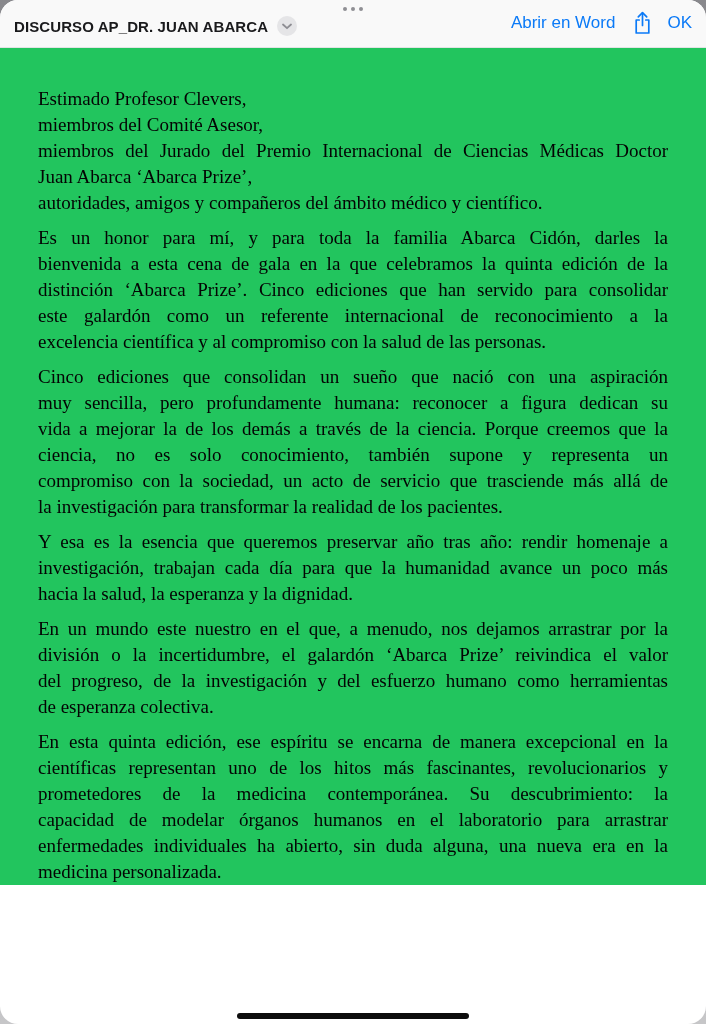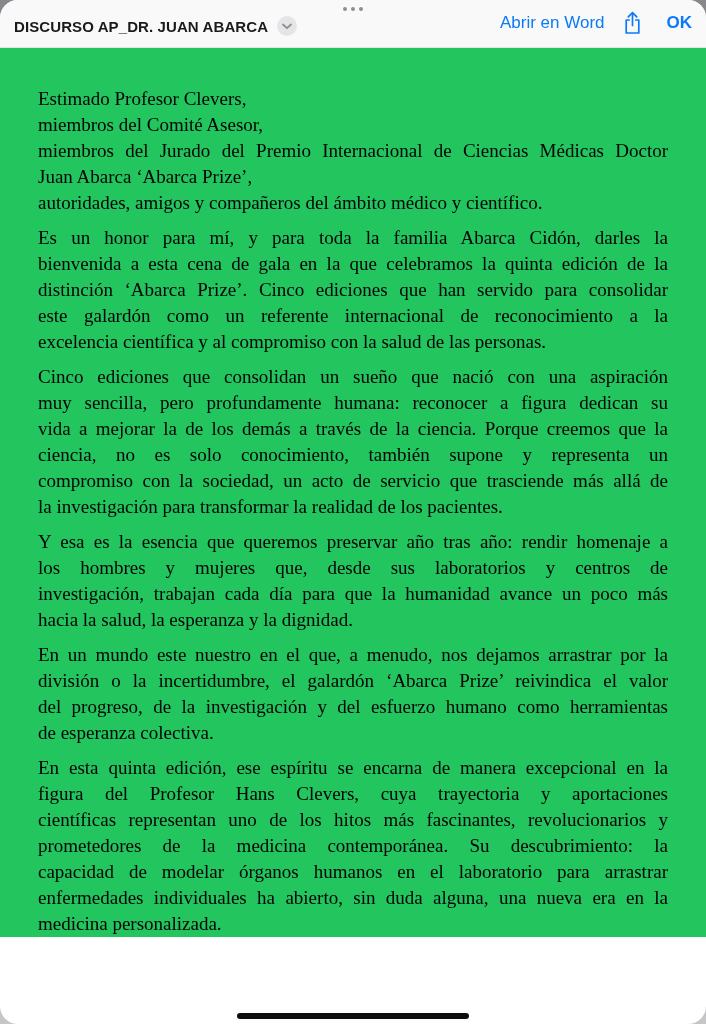--- a/index.html
+++ b/index.html
@@ -43,21 +43,21 @@
     background: #e5e5e7; border: none; padding: 0;
     display: flex; align-items: center; justify-content: center; cursor: pointer;
   }
   .actions { margin-left: auto; display: flex; align-items: center; }
   .txt-btn {
     background: none; border: none; padding: 0; cursor: pointer;
     font-family: "Liberation Sans", sans-serif;
     font-size: 17px; color: #0b7af7;
   }
   .txt-btn.open-word { margin-right: 17px; }
-  .txt-btn.ok { font-weight: 700; margin-left: 24px; }
+  .txt-btn.ok { font-weight: 400; margin-left: 14px; }
   .icon-btn {
     background: none; border: none; padding: 0; cursor: pointer;
     display: flex; align-items: center; justify-content: center;
   }
   
   .doc {
     box-sizing: border-box;
     padding: 38px 38px 0 38px;
     font-family: "Liberation Serif", "DejaVu Serif", serif;
     font-size: 19px;
@@ -128,33 +128,31 @@
       <div class="para">
         <div class="line stretch">Cinco ediciones que consolidan un sueño que nació con una aspiración</div>
         <div class="line stretch">muy sencilla, pero profundamente humana: reconocer a figura dedican su</div>
         <div class="line stretch">vida a mejorar la de los demás a través de la ciencia. Porque creemos que la</div>
         <div class="line stretch">ciencia, no es solo conocimiento, también supone y representa un</div>
         <div class="line stretch">compromiso con la sociedad, un acto de servicio que trasciende más allá de</div>
         <div class="line">la investigación para transformar la realidad de los pacientes.</div>
       </div>
       <div class="para">
         <div class="line stretch">Y esa es la esencia que queremos preservar año tras año: rendir homenaje a</div>
-        <div class="line stretch">los hombres y mujeres que, desde sus laboratorios y centros de</div>
         <div class="line stretch">investigación, trabajan cada día para que la humanidad avance un poco más</div>
         <div class="line">hacia la salud, la esperanza y la dignidad.</div>
       </div>
       <div class="para">
         <div class="line stretch">En un mundo este nuestro en el que, a menudo, nos dejamos arrastrar por la</div>
         <div class="line stretch">división o la incertidumbre, el galardón ‘Abarca Prize’ reivindica el valor</div>
         <div class="line stretch">del progreso, de la investigación y del esfuerzo humano como herramientas</div>
         <div class="line">de esperanza colectiva.</div>
       </div>
       <div class="para">
         <div class="line stretch">En esta quinta edición, ese espíritu se encarna de manera excepcional en la</div>
-        <div class="line stretch">figura del Profesor Hans Clevers, cuya trayectoria y aportaciones</div>
         <div class="line stretch">científicas representan uno de los hitos más fascinantes, revolucionarios y</div>
         <div class="line stretch">prometedores de la medicina contemporánea. Su descubrimiento: la</div>
         <div class="line stretch">capacidad de modelar órganos humanos en el laboratorio para arrastrar</div>
         <div class="line stretch">enfermedades individuales ha abierto, sin duda alguna, una nueva era en la</div>
         <div class="line">medicina personalizada.</div>
       </div>
     </main>
 
   <div class="home-indicator"></div>
 </div>

